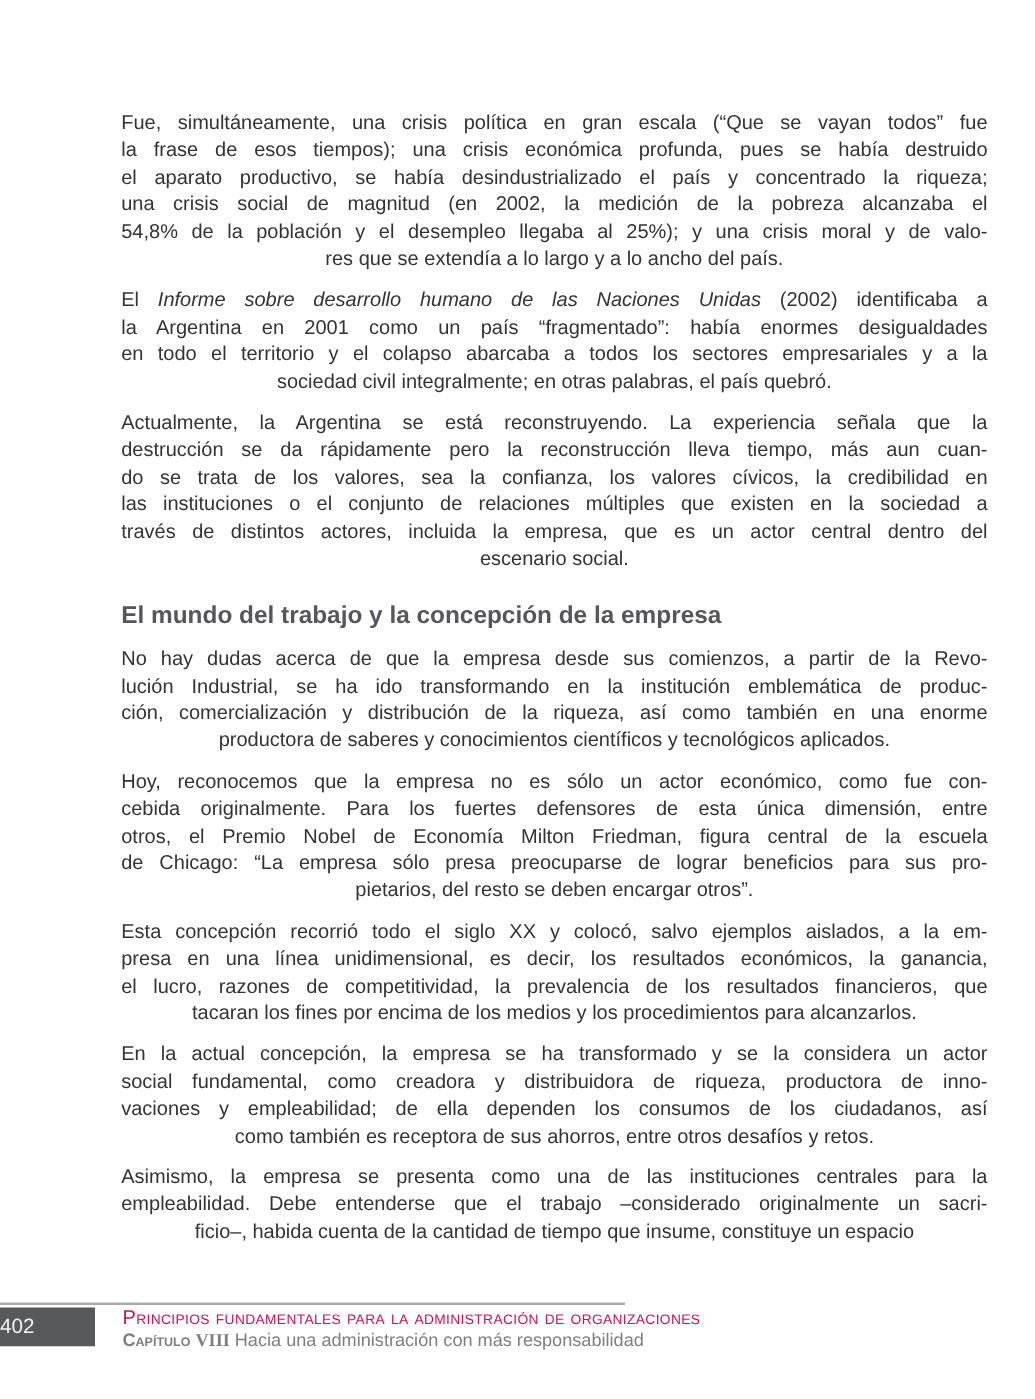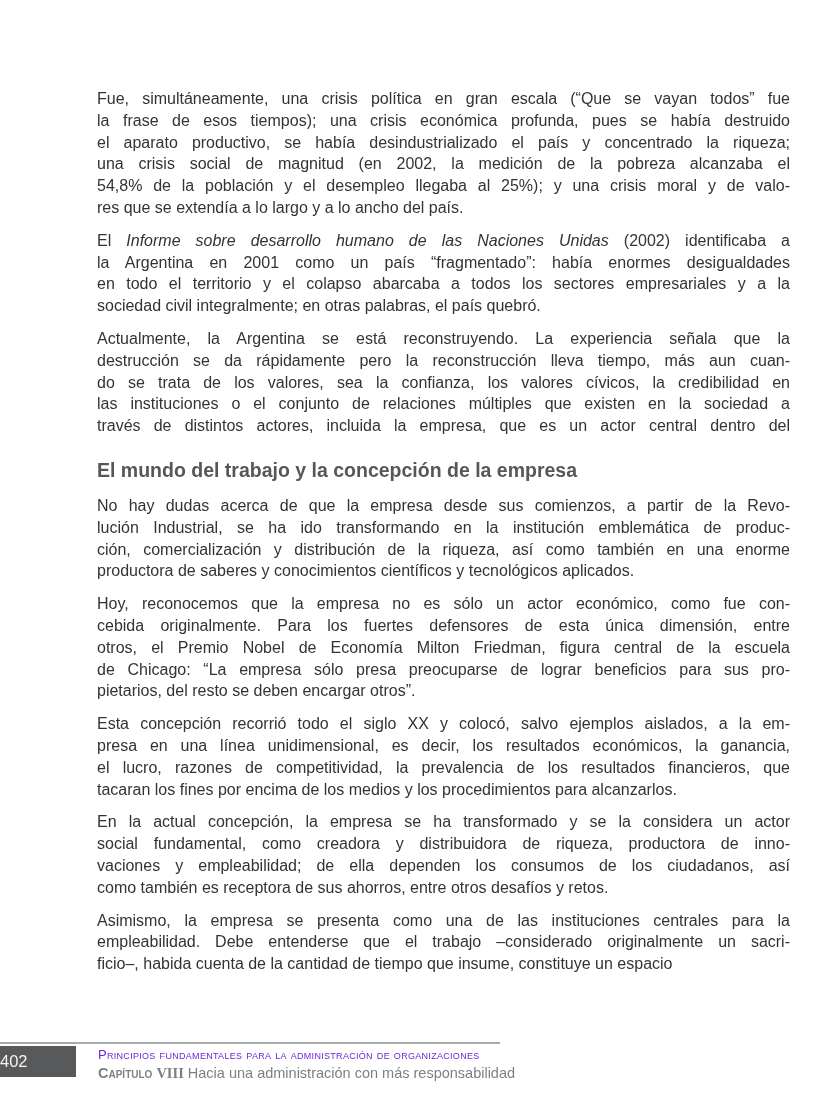--- a/index.html
+++ b/index.html
@@ -14,21 +14,21 @@
   .text-column {
     position: absolute;
     left: 97px;
     top: 88px;
     width: 693px;
     font-size: 16px;
     line-height: 21.8px;
     color: #333335;
   }
   .para { margin: 0 0 11px 0; }
-  .line { text-align: left; }
+  .line { text-align: center; }
   .line.just { text-align: justify; text-align-last: justify; }
   .italic { font-style: italic; }
   .section-heading {
     font-size: 19.5px;
     font-weight: bold;
     color: #56575a;
     line-height: 26px;
     margin: 20px 0 12px 0;
   }
   .footer-rule {
@@ -54,24 +54,24 @@
     box-sizing: border-box;
   }
   .footer-info {
     position: absolute;
     left: 98px;
     top: 1047px;
     color: #85878a;
   }
   .footer-book {
     font-variant: small-caps;
-    font-size: 13px;
+    font-size: 16px;
     letter-spacing: 0.3px;
     line-height: 15px;
-    color: #6d28d9;
+    color: #be185d;
   }
   .footer-chapter {
     font-size: 14.5px;
     line-height: 19px;
     color: #7d7f82;
     margin-top: 2px;
   }
   .footer-chapter .cap {
     font-variant: small-caps;
     font-weight: bold;
@@ -100,20 +100,21 @@
         <div class="line just">la Argentina en 2001 como un país “fragmentado”: había enormes desigualdades</div>
         <div class="line just">en todo el territorio y el colapso abarcaba a todos los sectores empresariales y a la</div>
         <div class="line">sociedad civil integralmente; en otras palabras, el país quebró.</div>
       </div>
       <div class="para">
         <div class="line just">Actualmente, la Argentina se está reconstruyendo. La experiencia señala que la</div>
         <div class="line just">destrucción se da rápidamente pero la reconstrucción lleva tiempo, más aun cuan-</div>
         <div class="line just">do se trata de los valores, sea la confianza, los valores cívicos, la credibilidad en</div>
         <div class="line just">las instituciones o el conjunto de relaciones múltiples que existen en la sociedad a</div>
         <div class="line just">través de distintos actores, incluida la empresa, que es un actor central dentro del</div>
+        <div class="line">escenario social.</div>
       </div>
       <div class="section-heading">El mundo del trabajo y la concepción de la empresa</div>
       <div class="para">
         <div class="line just">No hay dudas acerca de que la empresa desde sus comienzos, a partir de la Revo-</div>
         <div class="line just">lución Industrial, se ha ido transformando en la institución emblemática de produc-</div>
         <div class="line just">ción, comercialización y distribución de la riqueza, así como también en una enorme</div>
         <div class="line">productora de saberes y conocimientos científicos y tecnológicos aplicados.</div>
       </div>
       <div class="para">
         <div class="line just">Hoy, reconocemos que la empresa no es sólo un actor económico, como fue con-</div>

